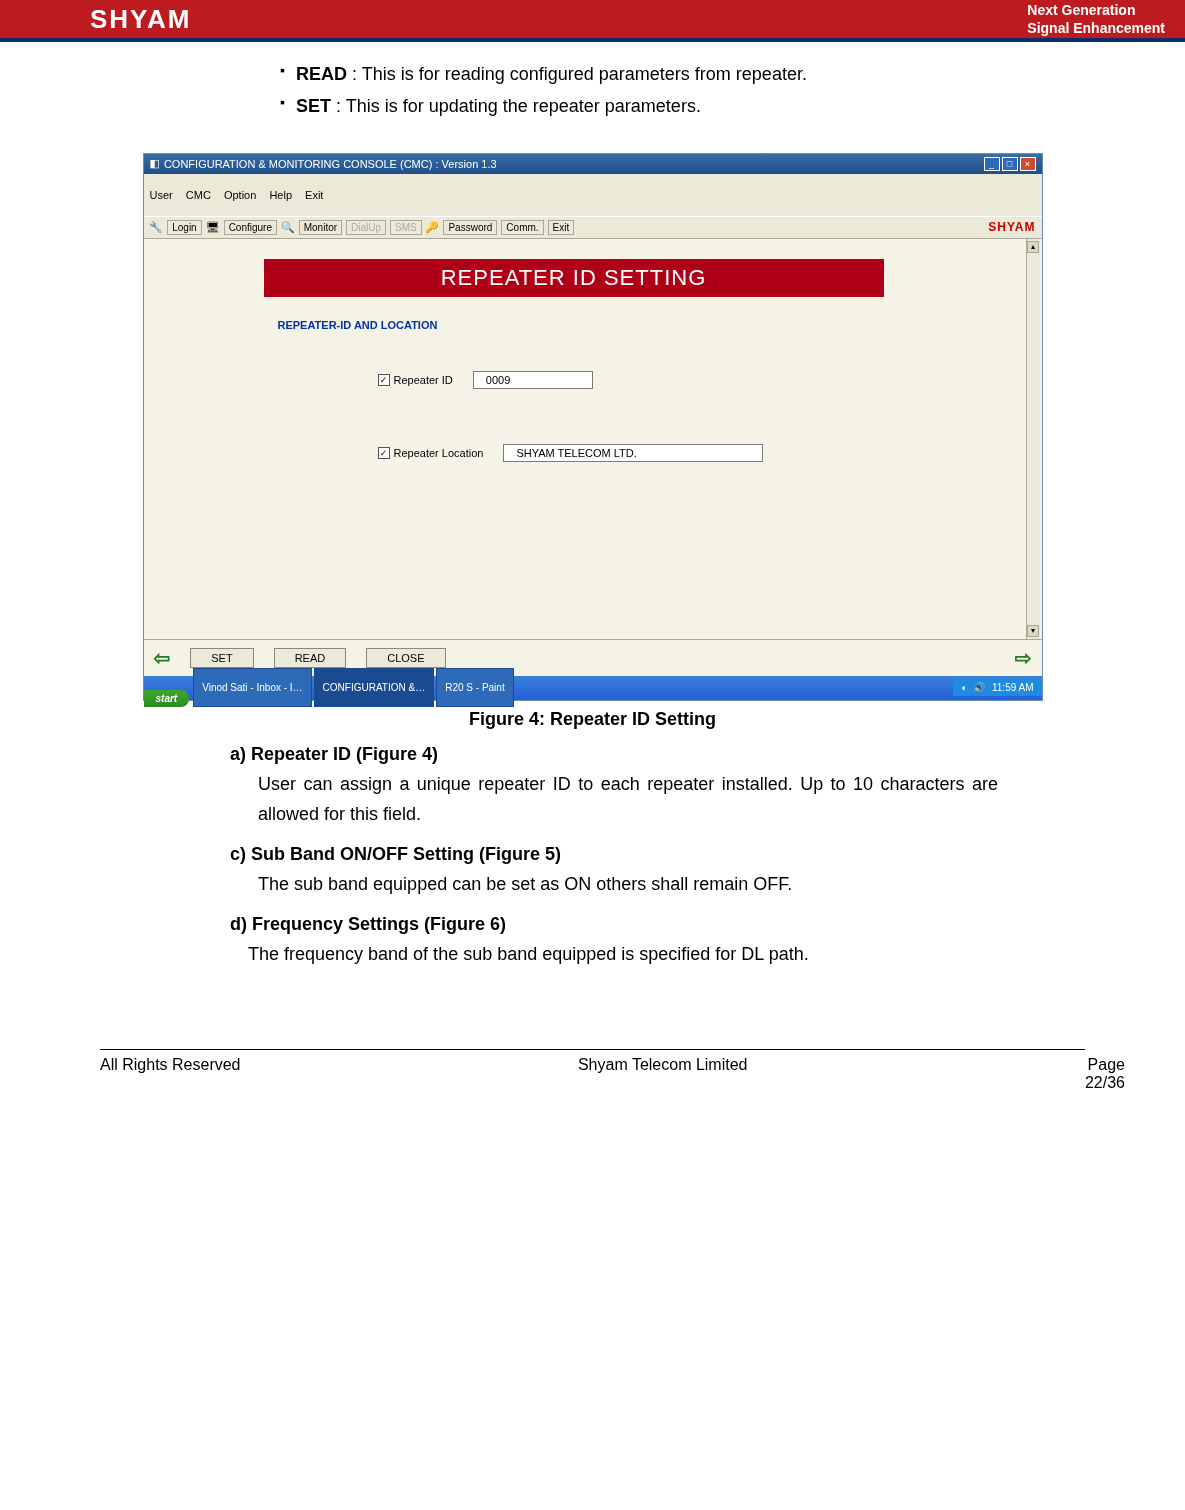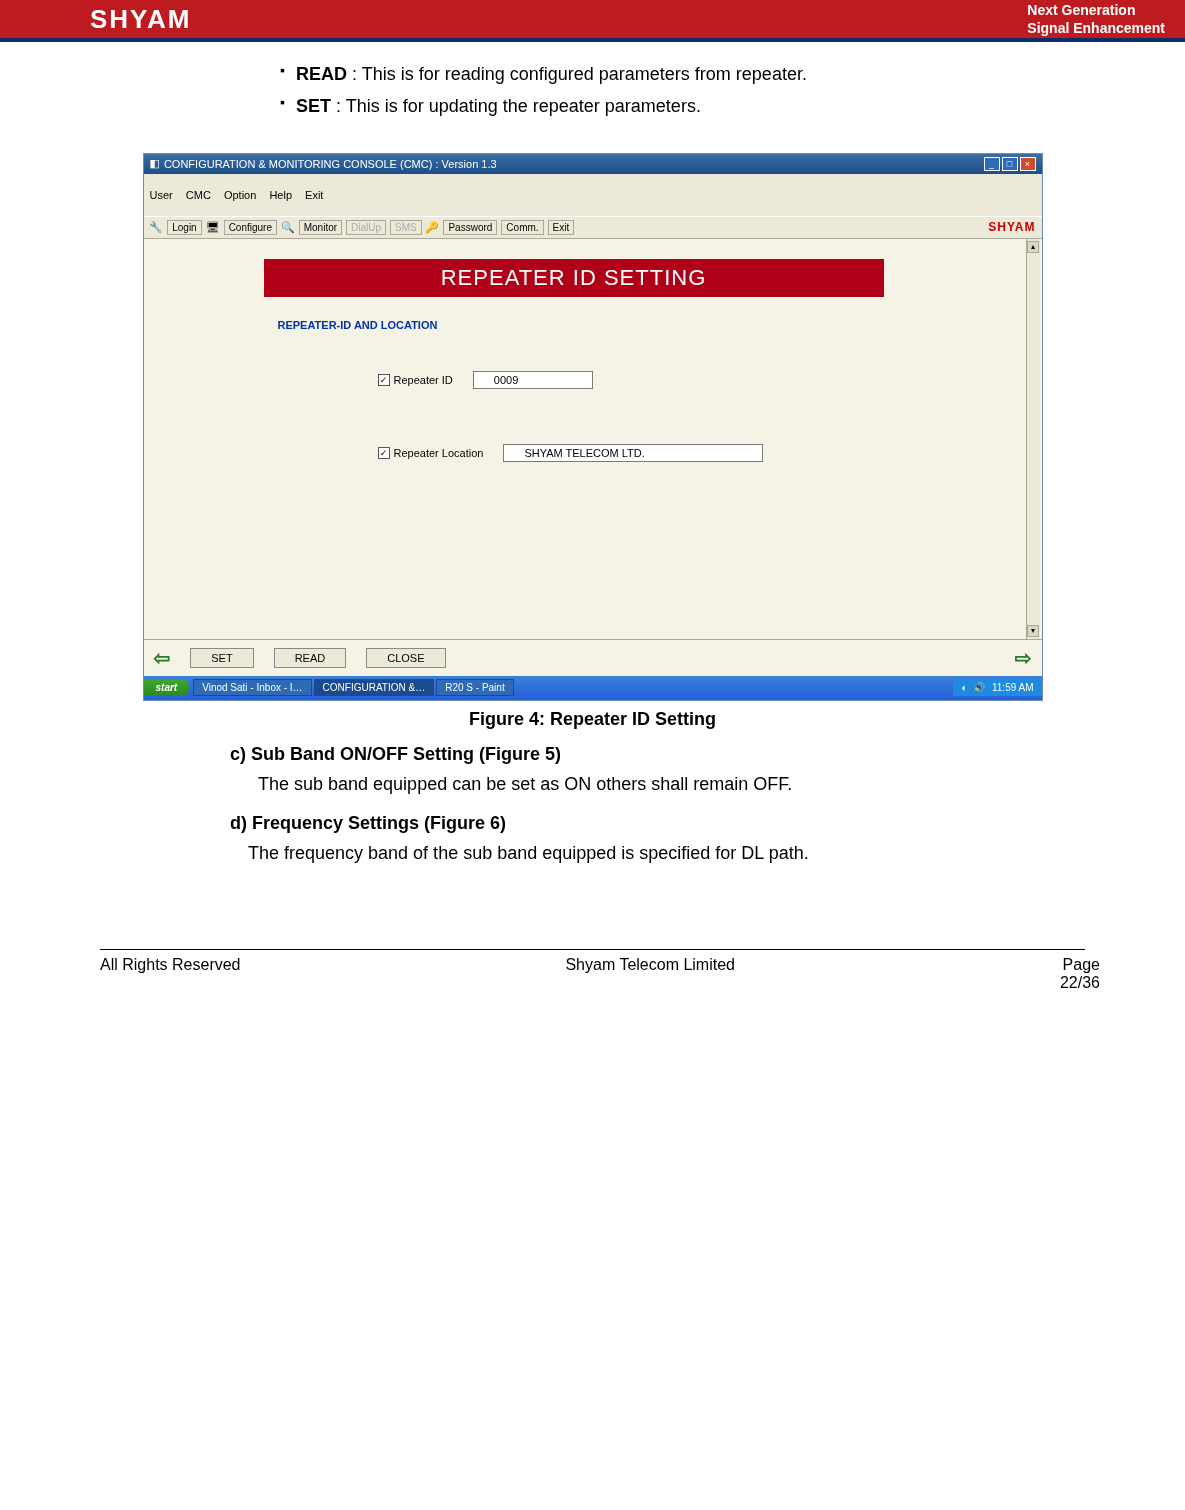--- a/index.html
+++ b/index.html
@@ -25,41 +25,41 @@
   .ss-tbtn { font-size: 10px; padding: 1px 4px; background: #ece9d8; border: 1px solid #aca899; }
   .ss-shyam { color: #c00; font-weight: 900; font-size: 12px; letter-spacing: 1px; }
   .ss-main { background: #f5f3e6; padding: 20px 0 0 120px; position: relative; height: 400px; }
   .ss-panel { width: 620px; }
   .ss-panel-title { background: #b00018; color: #fff; font-size: 22px; padding: 6px 0; text-align: center; letter-spacing: 1px; }
   .ss-fieldset { margin-top: 12px; padding: 10px 14px 30px 14px; position: relative; }
   .ss-legend { color: #0033aa; font-weight: bold; font-size: 11px; }
   .ss-row { display: flex; align-items: center; gap: 20px; margin-top: 40px; margin-left: 100px; }
   .ss-row2 { margin-top: 55px; }
   .ss-chk { display: flex; align-items: center; gap: 4px; font-size: 11px; }
-  .ss-input { border: 1px solid #7a7a7a; background: #fff; padding: 1px 20px; font-size: 11px; height: 18px; }
+  .ss-input { border: 1px solid #7a7a7a; background: #fff; padding: 1px 12px; font-size: 11px; height: 18px; }
   .ss-input.small { width: 120px; }
   .ss-input.wide { width: 260px; }
   .ss-btnrow { display: flex; align-items: center; justify-content: space-between; padding: 6px 10px; border-top: 1px solid #aca899; background: #f5f3e6; }
   .ss-btnrow-left { display: flex; align-items: center; gap: 20px; }
   .ss-btn { border: 1px solid #888; background: #ece9d8; padding: 3px 20px; font-size: 11px; }
   .ss-arrow { font-size: 20px; color: #2a7a2a; font-weight: bold; }
   .ss-status { background: #ece9d8; border-top: 1px solid #aca899; display: flex; justify-content: space-between; padding: 2px 6px; font-size: 10px; color: #003; }
   .ss-status-right { display: flex; gap: 14px; }
   .ss-taskbar { background: linear-gradient(#3a81d8,#245edb); color: #fff; display: flex; align-items: center; justify-content: space-between; padding: 0; height: 24px; font-size: 10px; }
   .ss-start { background: linear-gradient(#3fa82f,#2b8a1f); padding: 3px 12px; font-weight: bold; font-style: italic; border-radius: 0 8px 8px 0; }
   .ss-tasks { display: flex; gap: 2px; margin-left: 4px; }
-  .ss-task { background: #2d6ab8; padding: 2px 8px; border: 1px solid #1a4a90; font-size: 10px; }
+  .ss-task { background: #2d6ab8; padding: 13px 8px; border: 1px solid #1a4a90; font-size: 10px; }
   .ss-tray { background: #1c8be0; padding: 3px 8px; display: flex; gap: 6px; align-items: center; }
   .figure-cap { text-align: center; font-weight: bold; font-size: 18px; margin-top: 6px; }
   .para-block { margin-top: 14px; margin-left: 130px; font-size: 18px; }
   .para-block .hd { font-weight: bold; }
   .para-body { margin-left: 28px; line-height: 1.7; margin-top: 4px; max-width: 740px; text-align: justify; }
   .para-body.tight { margin-left: 18px; }
   .footer-line { margin: 60px 100px 4px 100px; border-top: 1px solid #000; }
-  .footer { display: flex; justify-content: space-between; padding: 2px 85px 20px 100px; font-size: 16px; }
+  .footer { display: flex; justify-content: space-between; padding: 2px 60px 20px 100px; font-size: 16px; }
   .footer .pg { text-align: right; }
   .chkbox { width: 12px; height: 12px; border: 1px solid #555; background: #fff; display: inline-flex; align-items: center; justify-content: center; font-size: 9px; color: #000; }
   .scroll-hint { position: absolute; right: 2px; top: 0; bottom: 0; width: 14px; background: #ece9d8; border-left: 1px solid #aca899; display: flex; flex-direction: column; justify-content: space-between; align-items: center; padding: 2px 0; }
   .scroll-btn { width: 12px; height: 12px; background: #dcd8c0; border: 1px solid #aca899; font-size: 8px; display: flex; align-items: center; justify-content: center; }
 </style>
 </head>
 <body>
 
 <div class="top-banner">
   <div class="logo">SHYAM</div>
@@ -163,20 +163,24 @@
       <div class="ss-tray">
         <span>◐</span>
         <span>🔊</span>
         <span>11:59 AM</span>
       </div>
     </div>
   </div>
 
   <div class="figure-cap">Figure 4: Repeater ID Setting</div>
 
+  <div class="para-block">
+    <div class="hd">a) Repeater ID (Figure 4)</div>
+    <div class="para-body">User can assign a unique repeater ID to each repeater installed. Up to 10 characters are allowed for this field.</div>
+  </div>
 
 
   <div class="para-block">
     <div class="hd">c) Sub Band ON/OFF Setting (Figure 5)</div>
     <div class="para-body">The sub band equipped can be set as ON others shall remain OFF.</div>
   </div>
 
   <div class="para-block">
     <div class="hd">d) Frequency Settings (Figure 6)</div>
     <div class="para-body tight">The frequency band of the sub band equipped is specified for DL path.</div>

